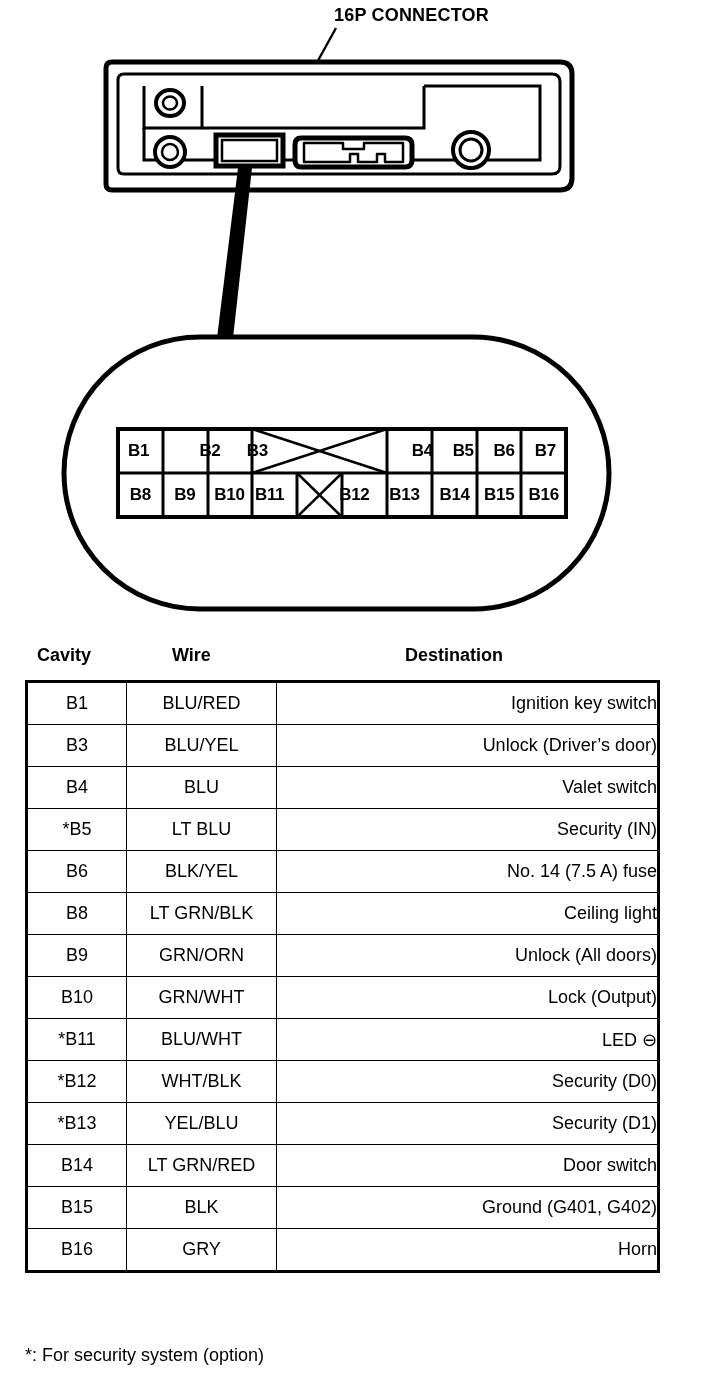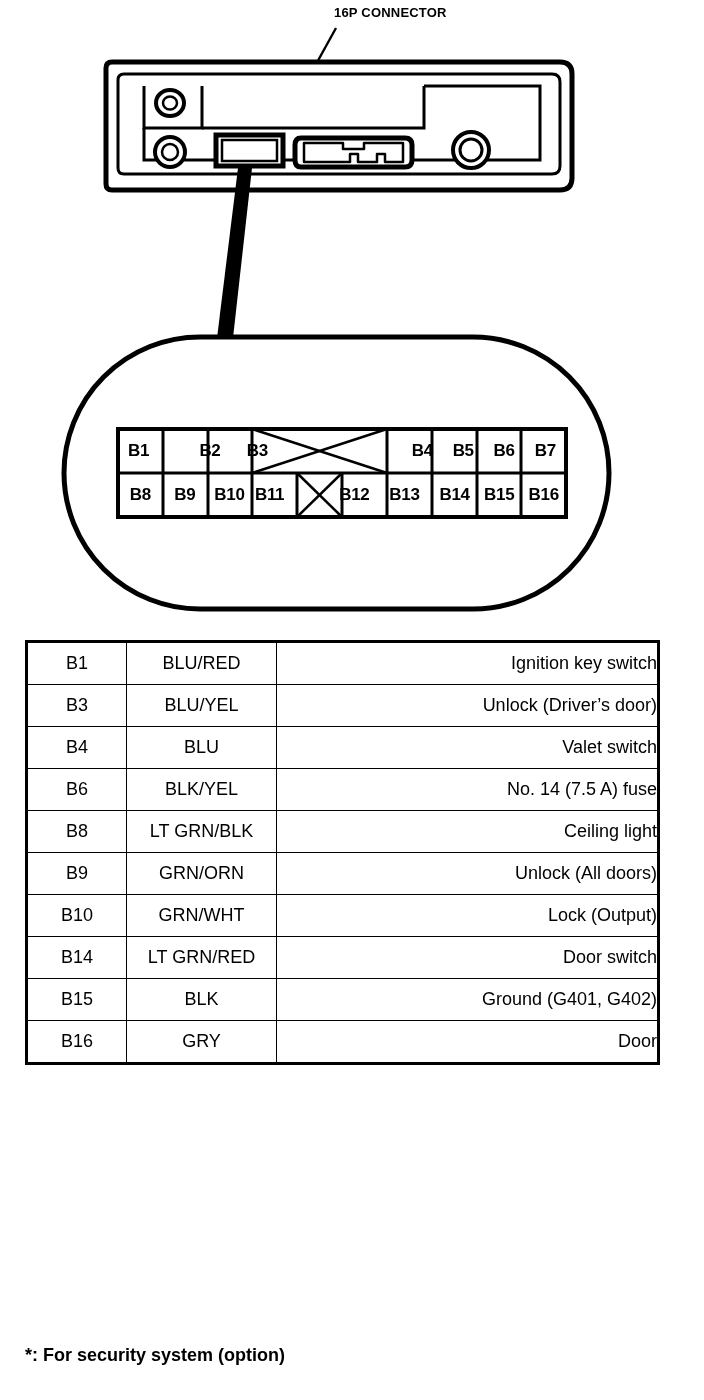--- a/index.html
+++ b/index.html
@@ -15,21 +15,21 @@
     font-family: "Liberation Sans", sans-serif;
     color: #000000;
     overflow: hidden;
   }
 
   
   #connector-label {
     position: absolute;
     left: 334px;
     top: 5px;
-    font-size: 13px;
+    font-size: 18px;
     font-weight: bold;
     letter-spacing: 0.2px;
     white-space: nowrap;
   }
 
   
   .art {
     position: absolute;
     left: 0;
     top: 0;
@@ -113,21 +113,21 @@
     text-align: right;
     padding-left: 14px;
   }
 
   
   #footnote {
     position: absolute;
     left: 25px;
     top: 1345px;
     font-size: 18px;
-    font-weight: bold;
+    font-weight: normal;
     white-space: nowrap;
   }
 </style>
 </head>
 <body>
 
 <div id="connector-label">16P CONNECTOR</div>
 
 <svg class="art" viewBox="0 0 704 640">
 
@@ -231,69 +231,94 @@
       <div class="pin-cell blank" style="width: 44.8px;"></div>
       <div class="pin-cell" style="width: 44.8px; text-align: center;">B12</div>
       <div class="pin-cell" style="width: 56px;">B13</div>
       <div class="pin-cell" style="width: 44.8px;">B14</div>
       <div class="pin-cell" style="width: 44.8px;">B15</div>
       <div class="pin-cell" style="width: 44.8px;">B16</div>
     </div>
 </div>
 
 <div id="wire-table-wrap">
+  <div id="table-head">
+    <div class="th" id="th-cavity">Cavity</div>
+    <div class="th" id="th-wire">Wire</div>
+    <div class="th" id="th-dest">Destination</div>
+  </div>
   <table id="wire-table">
     <tbody id="wire-table-body">
         <tr>
           <td class="c-cavity">B1</td>
           <td class="c-wire">BLU/RED</td>
           <td class="c-dest">Ignition key switch</td>
         </tr>
         <tr>
           <td class="c-cavity">B3</td>
           <td class="c-wire">BLU/YEL</td>
           <td class="c-dest">Unlock (Driver’s door)</td>
         </tr>
         <tr>
           <td class="c-cavity">B4</td>
           <td class="c-wire">BLU</td>
           <td class="c-dest">Valet switch</td>
         </tr>
         <tr>
+          <td class="c-cavity">*B5</td>
+          <td class="c-wire">LT BLU</td>
+          <td class="c-dest">Security (IN)</td>
+        </tr>
+        <tr>
           <td class="c-cavity">B6</td>
           <td class="c-wire">BLK/YEL</td>
           <td class="c-dest">No. 14 (7.5 A) fuse</td>
         </tr>
         <tr>
           <td class="c-cavity">B8</td>
           <td class="c-wire">LT GRN/BLK</td>
           <td class="c-dest">Ceiling light</td>
         </tr>
         <tr>
           <td class="c-cavity">B9</td>
           <td class="c-wire">GRN/ORN</td>
           <td class="c-dest">Unlock (All doors)</td>
         </tr>
         <tr>
           <td class="c-cavity">B10</td>
           <td class="c-wire">GRN/WHT</td>
           <td class="c-dest">Lock (Output)</td>
         </tr>
         <tr>
+          <td class="c-cavity">*B11</td>
+          <td class="c-wire">BLU/WHT</td>
+          <td class="c-dest">LED ⊖</td>
+        </tr>
+        <tr>
+          <td class="c-cavity">*B12</td>
+          <td class="c-wire">WHT/BLK</td>
+          <td class="c-dest">Security (D0)</td>
+        </tr>
+        <tr>
+          <td class="c-cavity">*B13</td>
+          <td class="c-wire">YEL/BLU</td>
+          <td class="c-dest">Security (D1)</td>
+        </tr>
+        <tr>
           <td class="c-cavity">B14</td>
           <td class="c-wire">LT GRN/RED</td>
           <td class="c-dest">Door switch</td>
         </tr>
         <tr>
           <td class="c-cavity">B15</td>
           <td class="c-wire">BLK</td>
           <td class="c-dest">Ground (G401, G402)</td>
         </tr>
         <tr>
           <td class="c-cavity">B16</td>
           <td class="c-wire">GRY</td>
-          <td class="c-dest">Door</td>
+          <td class="c-dest">Horn</td>
         </tr>
       </tbody>
   </table>
 </div>
 
 <div id="footnote">*: For security system (option)</div>
 
 </body></html>

